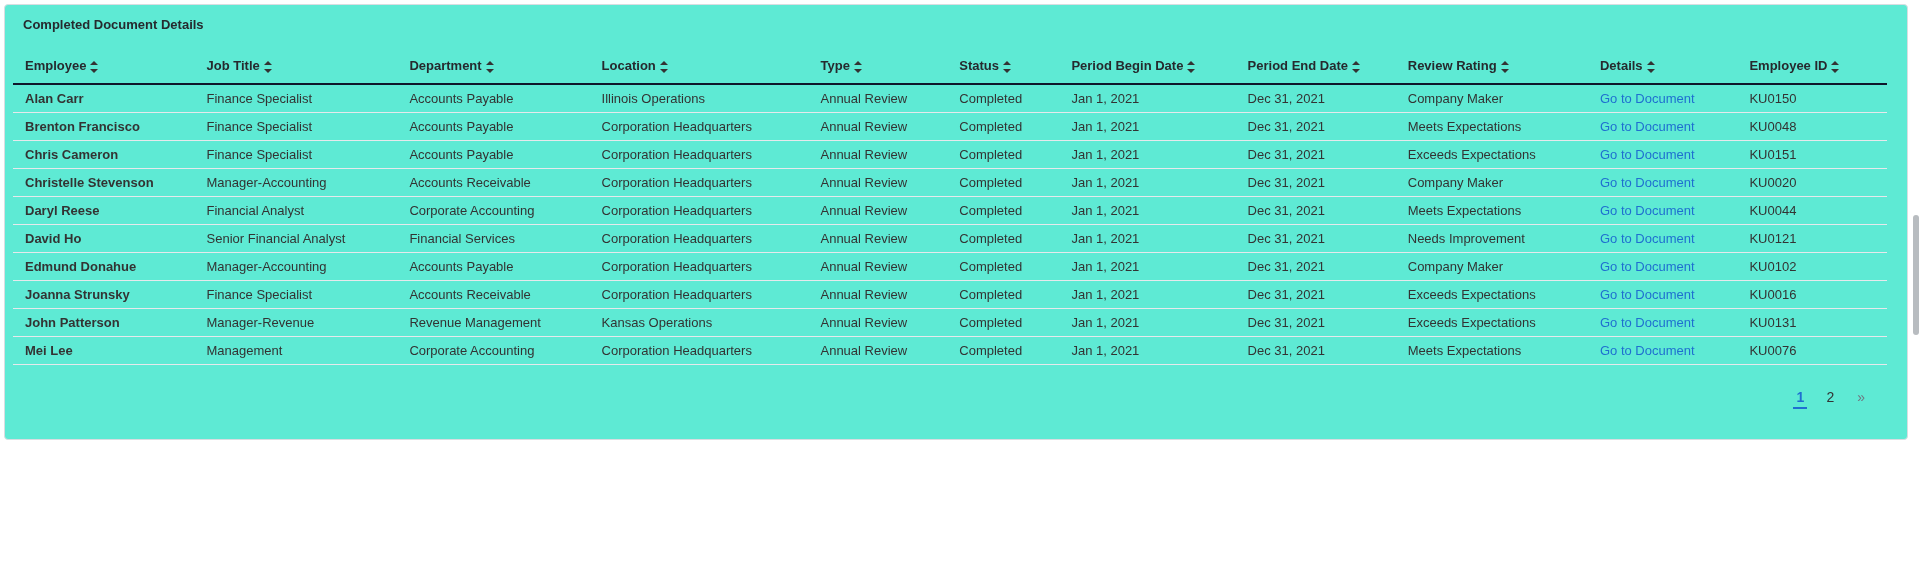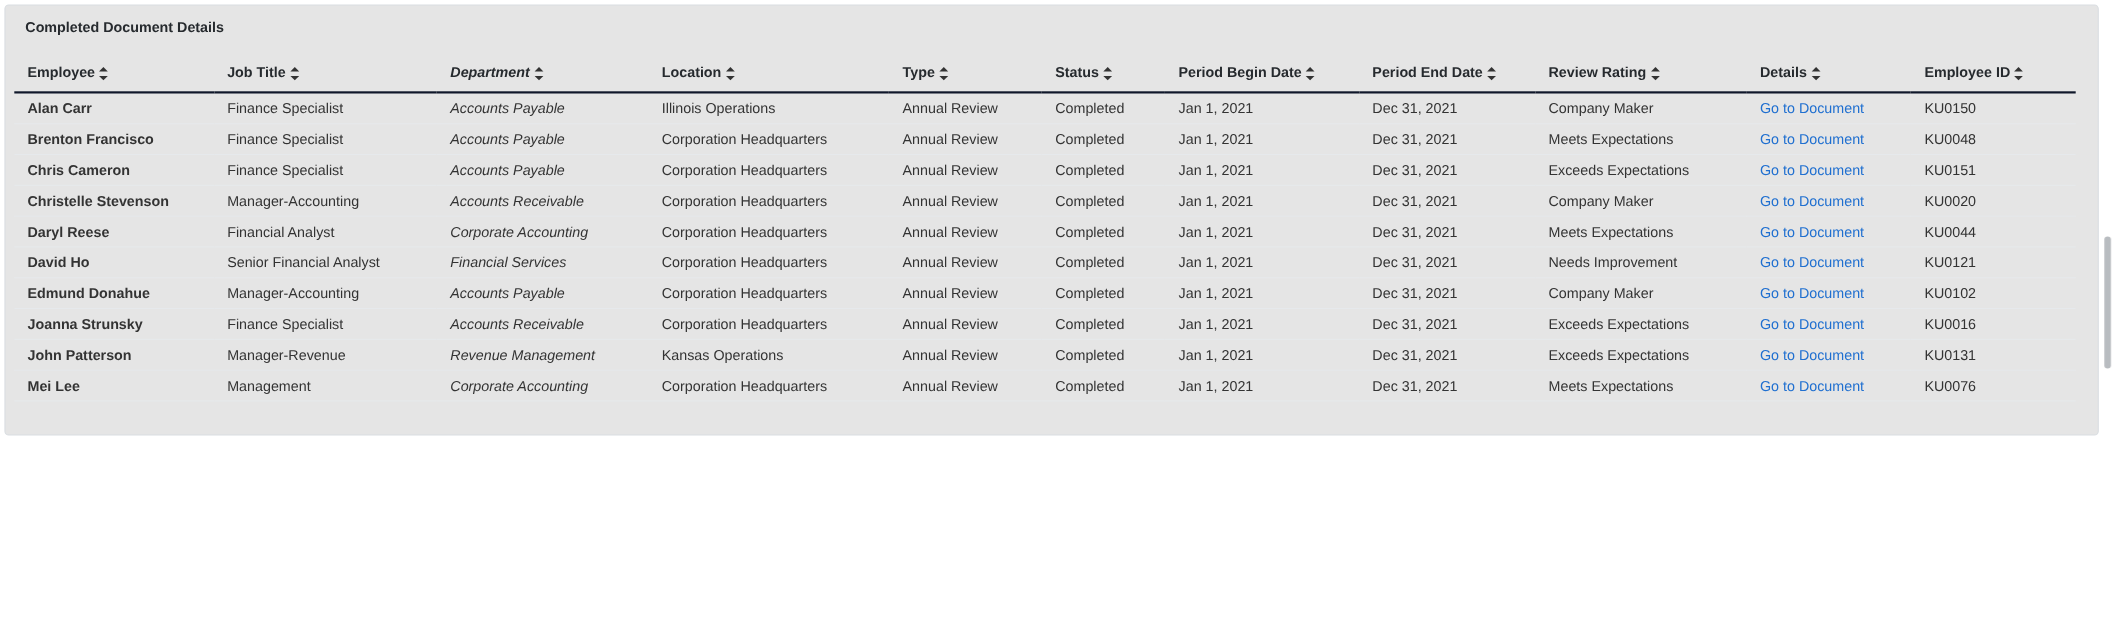--- a/index.html
+++ b/index.html
@@ -9,21 +9,21 @@
     font-size: 13px;
     color: #333;
     background: #fff;
     width: 1920px;
   }
   .panel {
     border: 1px solid #d9dde1;
     border-radius: 4px;
     margin: 4px 12px 4px 4px;
     padding: 0 12px 30px 0;
-    background: #e5e5e5;
+    background: #5eead4;
     box-sizing: border-box;
   }
   .panel-title {
     font-weight: 700;
     font-size: 13px;
     padding: 12px 18px 6px 18px;
     color: #262a2e;
   }
   table.data {
     width: calc(100% - 16px);
@@ -73,21 +73,21 @@
   }
   table.data td a.link {
     color: #1f6fd0;
     text-decoration: none;
     cursor: pointer;
   }
 
   
   .col-employee   { width: 150px; font-weight: bold; }
   .col-jobtitle   { width: 170px; }
-  .col-department { width: 160px; font-style: italic; }
+  .col-department { width: 160px; }
   .col-location   { width: 185px; }
   .col-type       { width: 110px; }
   .col-status     { width: 85px; }
   .col-begin      { width: 145px; }
   .col-end        { width: 130px; }
   .col-rating     { width: 160px; }
   .col-details    { width: 120px; }
   .col-empid      { width: 120px; }
 
   .export-block {
@@ -308,17 +308,21 @@
           <td class="col-begin">Jan 1, 2021</td>
           <td class="col-end">Dec 31, 2021</td>
           <td class="col-rating">Meets Expectations</td>
           <td class="col-details"><a class="link">Go to Document</a></td>
           <td class="col-empid">KU0076</td>
         </tr>
       </tbody>
   </table>
 
 
+  <div class="pager">
+    <span id="pager-pages"><a class="page current">1</a><a class="page">2</a></span>
+    <span class="next">»</span>
+  </div>
 </div>
 
 <div class="fake-scroll">
   <div class="thumb"></div>
 </div>
 
 </body></html>

